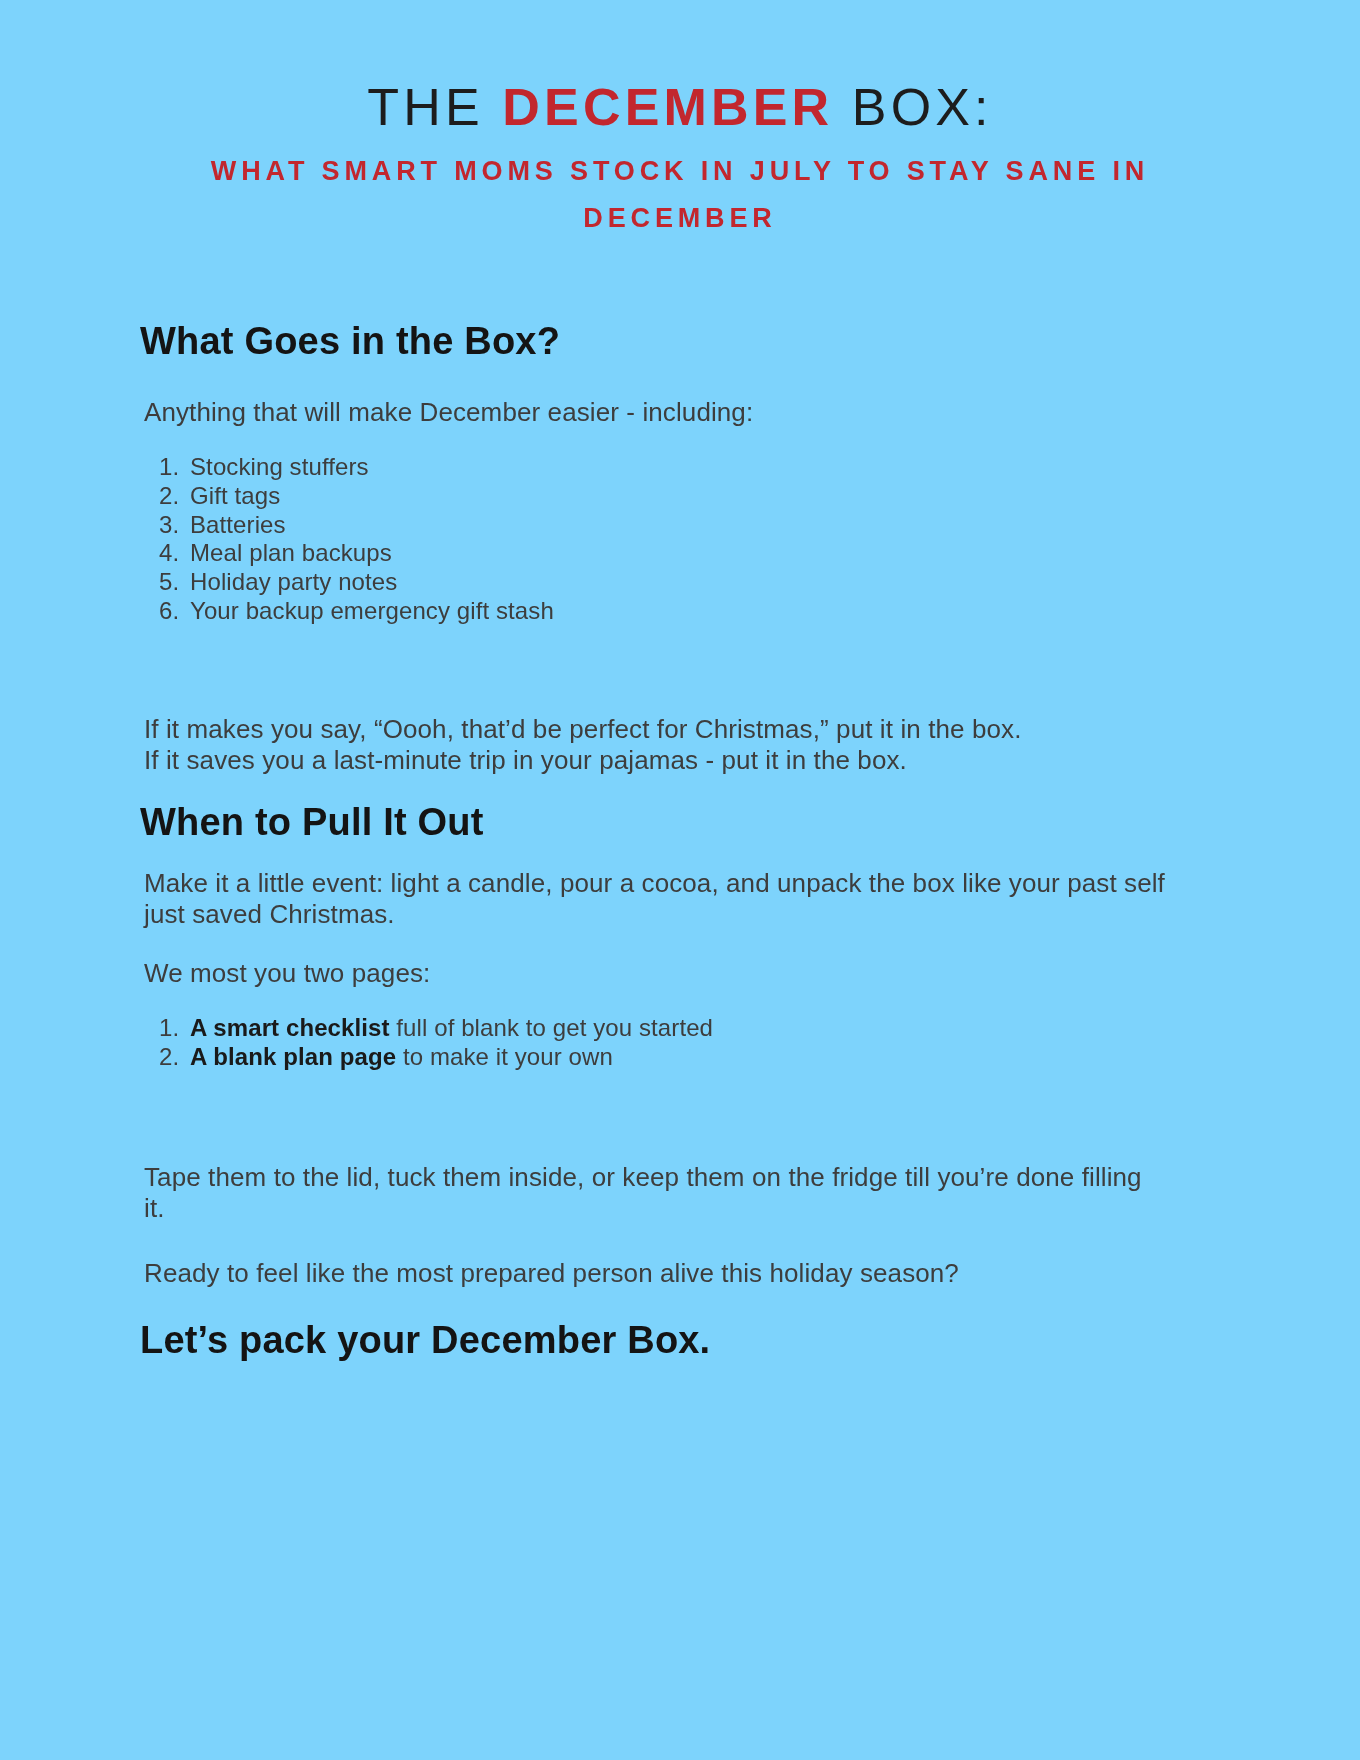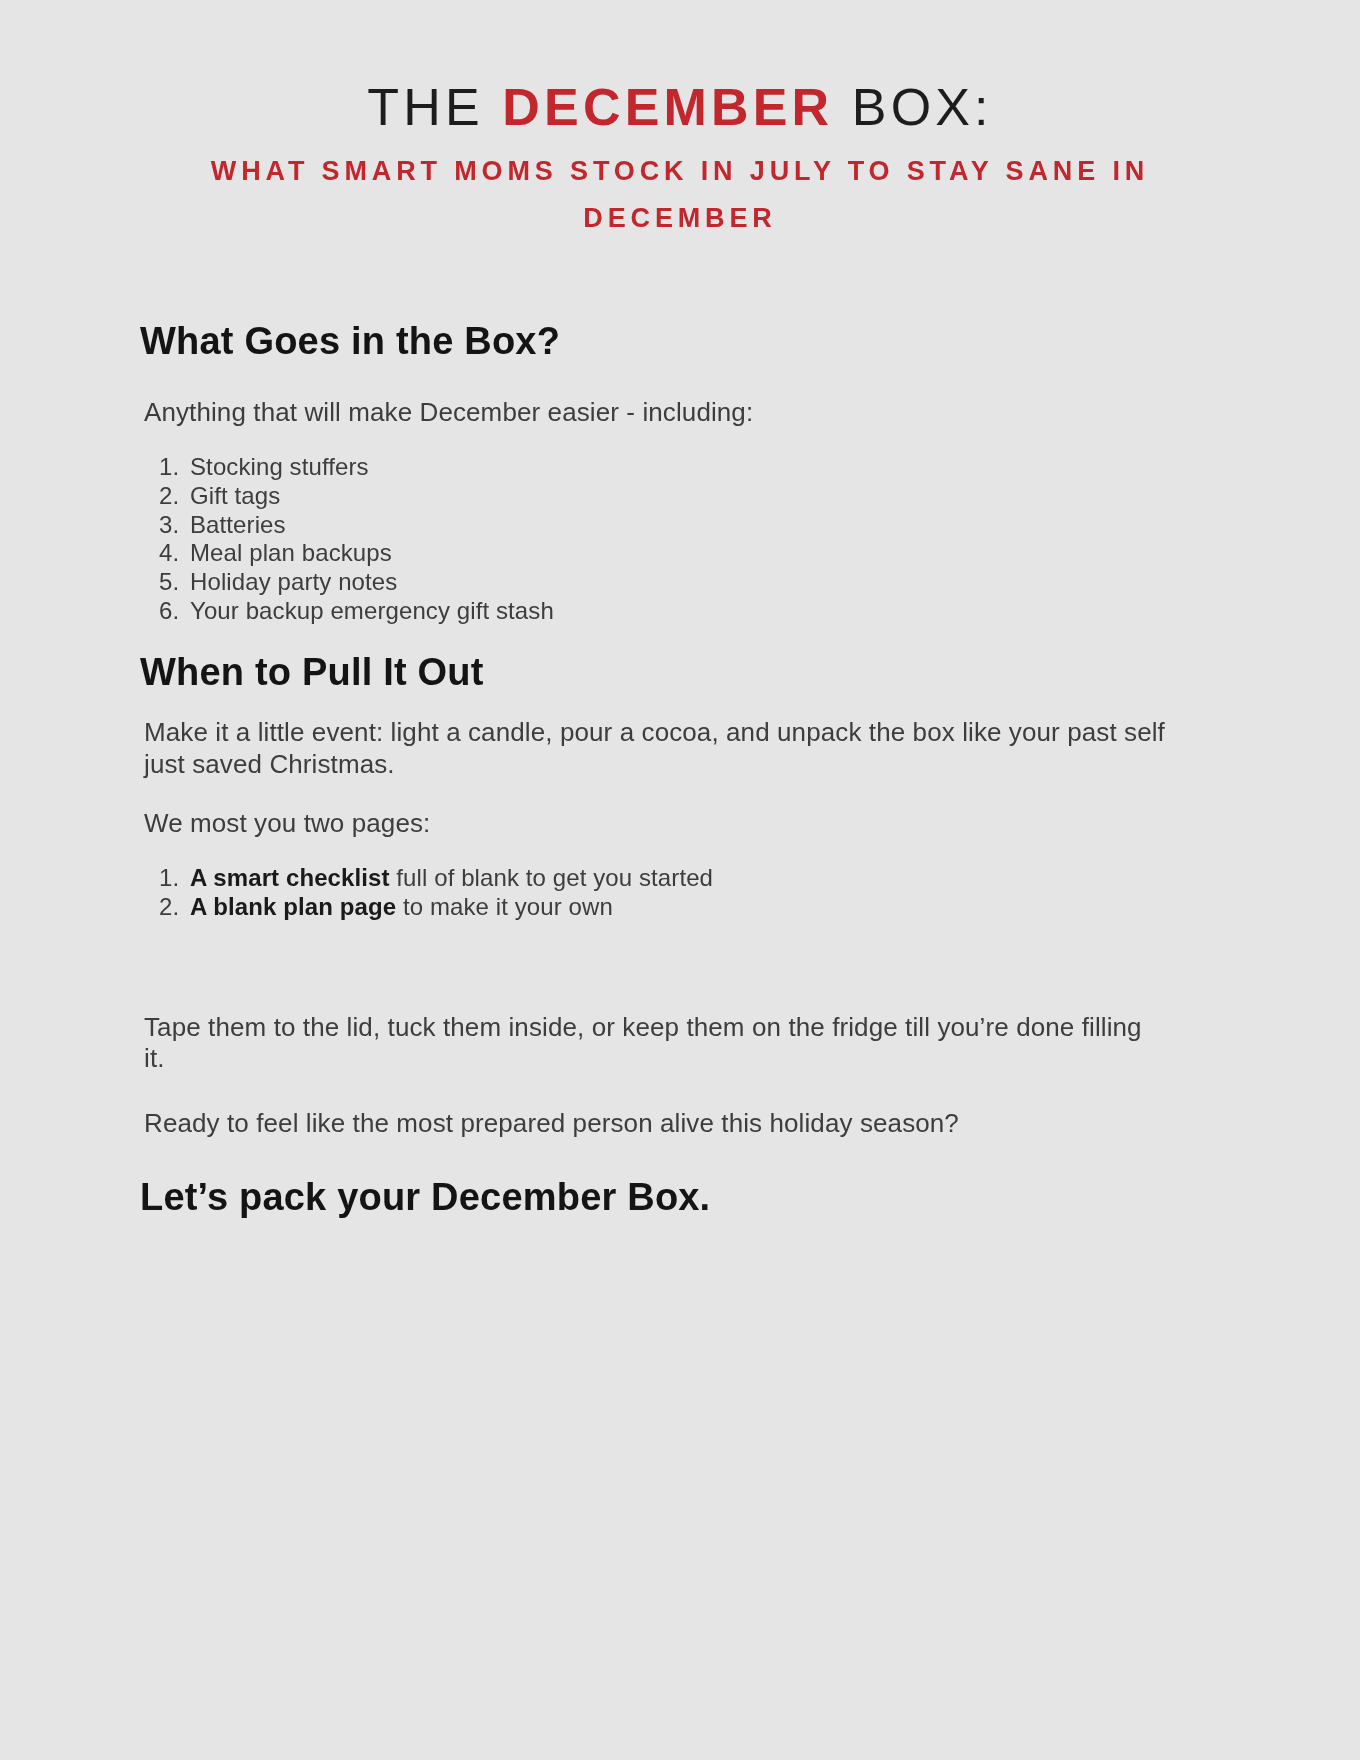--- a/index.html
+++ b/index.html
@@ -5,21 +5,21 @@
   html, body {
     margin: 0;
     padding: 0;
     background: #ffffff;
   }
   .page {
     position: relative;
     width: 1360px;
     height: 1760px;
     margin: 0 auto;
-    background: #e5e5e5;
+    background: #7dd3fc;
     font-family: "Liberation Sans", sans-serif;
     box-sizing: border-box;
     padding: 78px 140px 0 140px;
     overflow: hidden;
   }
   
   .title {
     margin: 0;
     text-align: center;
     font-size: 52px;
@@ -52,21 +52,21 @@
     margin: 0;
     font-size: 38px;
     font-weight: 700;
     color: #141414;
     line-height: 1.2;
     letter-spacing: 0.2px;
   }
   .h2.mt-first   { margin-top: 77px; }
   .h2.mt-when    { margin-top: 24px; }
   .h2.mt-inside  { margin-top: 32px; }
-  .h2.mt-closing { margin-top: 36px; }
+  .h2.mt-closing { margin-top: 28px; }
   
   .body {
     margin: 4px;
     font-size: 26px;
     line-height: 1.2;
     color: #3d3d3d;
     letter-spacing: 0.1px;
   }
   .prewrap { white-space: pre-line; }
   .ink { color: #1a1a1a; font-weight: 700; }
@@ -106,20 +106,22 @@
 
   <ol class="doc-list">
     <li>Stocking stuffers</li>
     <li>Gift tags</li>
     <li>Batteries</li>
     <li>Meal plan backups</li>
     <li>Holiday party notes</li>
     <li>Your backup emergency gift stash</li>
   </ol>
 
+  <p class="body prewrap mt-outro">If it makes you say, “Oooh, that’d be perfect for Christmas,” put it in the box.
+If it saves you a last-minute trip in your pajamas - put it in the box.</p>
 
   <h2 class="h2 mt-when">When to Pull It Out</h2>
 
 
   <p class="body prewrap mt-make">Make it a little event: light a candle, pour a cocoa, and unpack the box like your past self
 just saved Christmas.</p>
 
 
   <p class="body mt-wemade">We most you two pages:</p>
 

